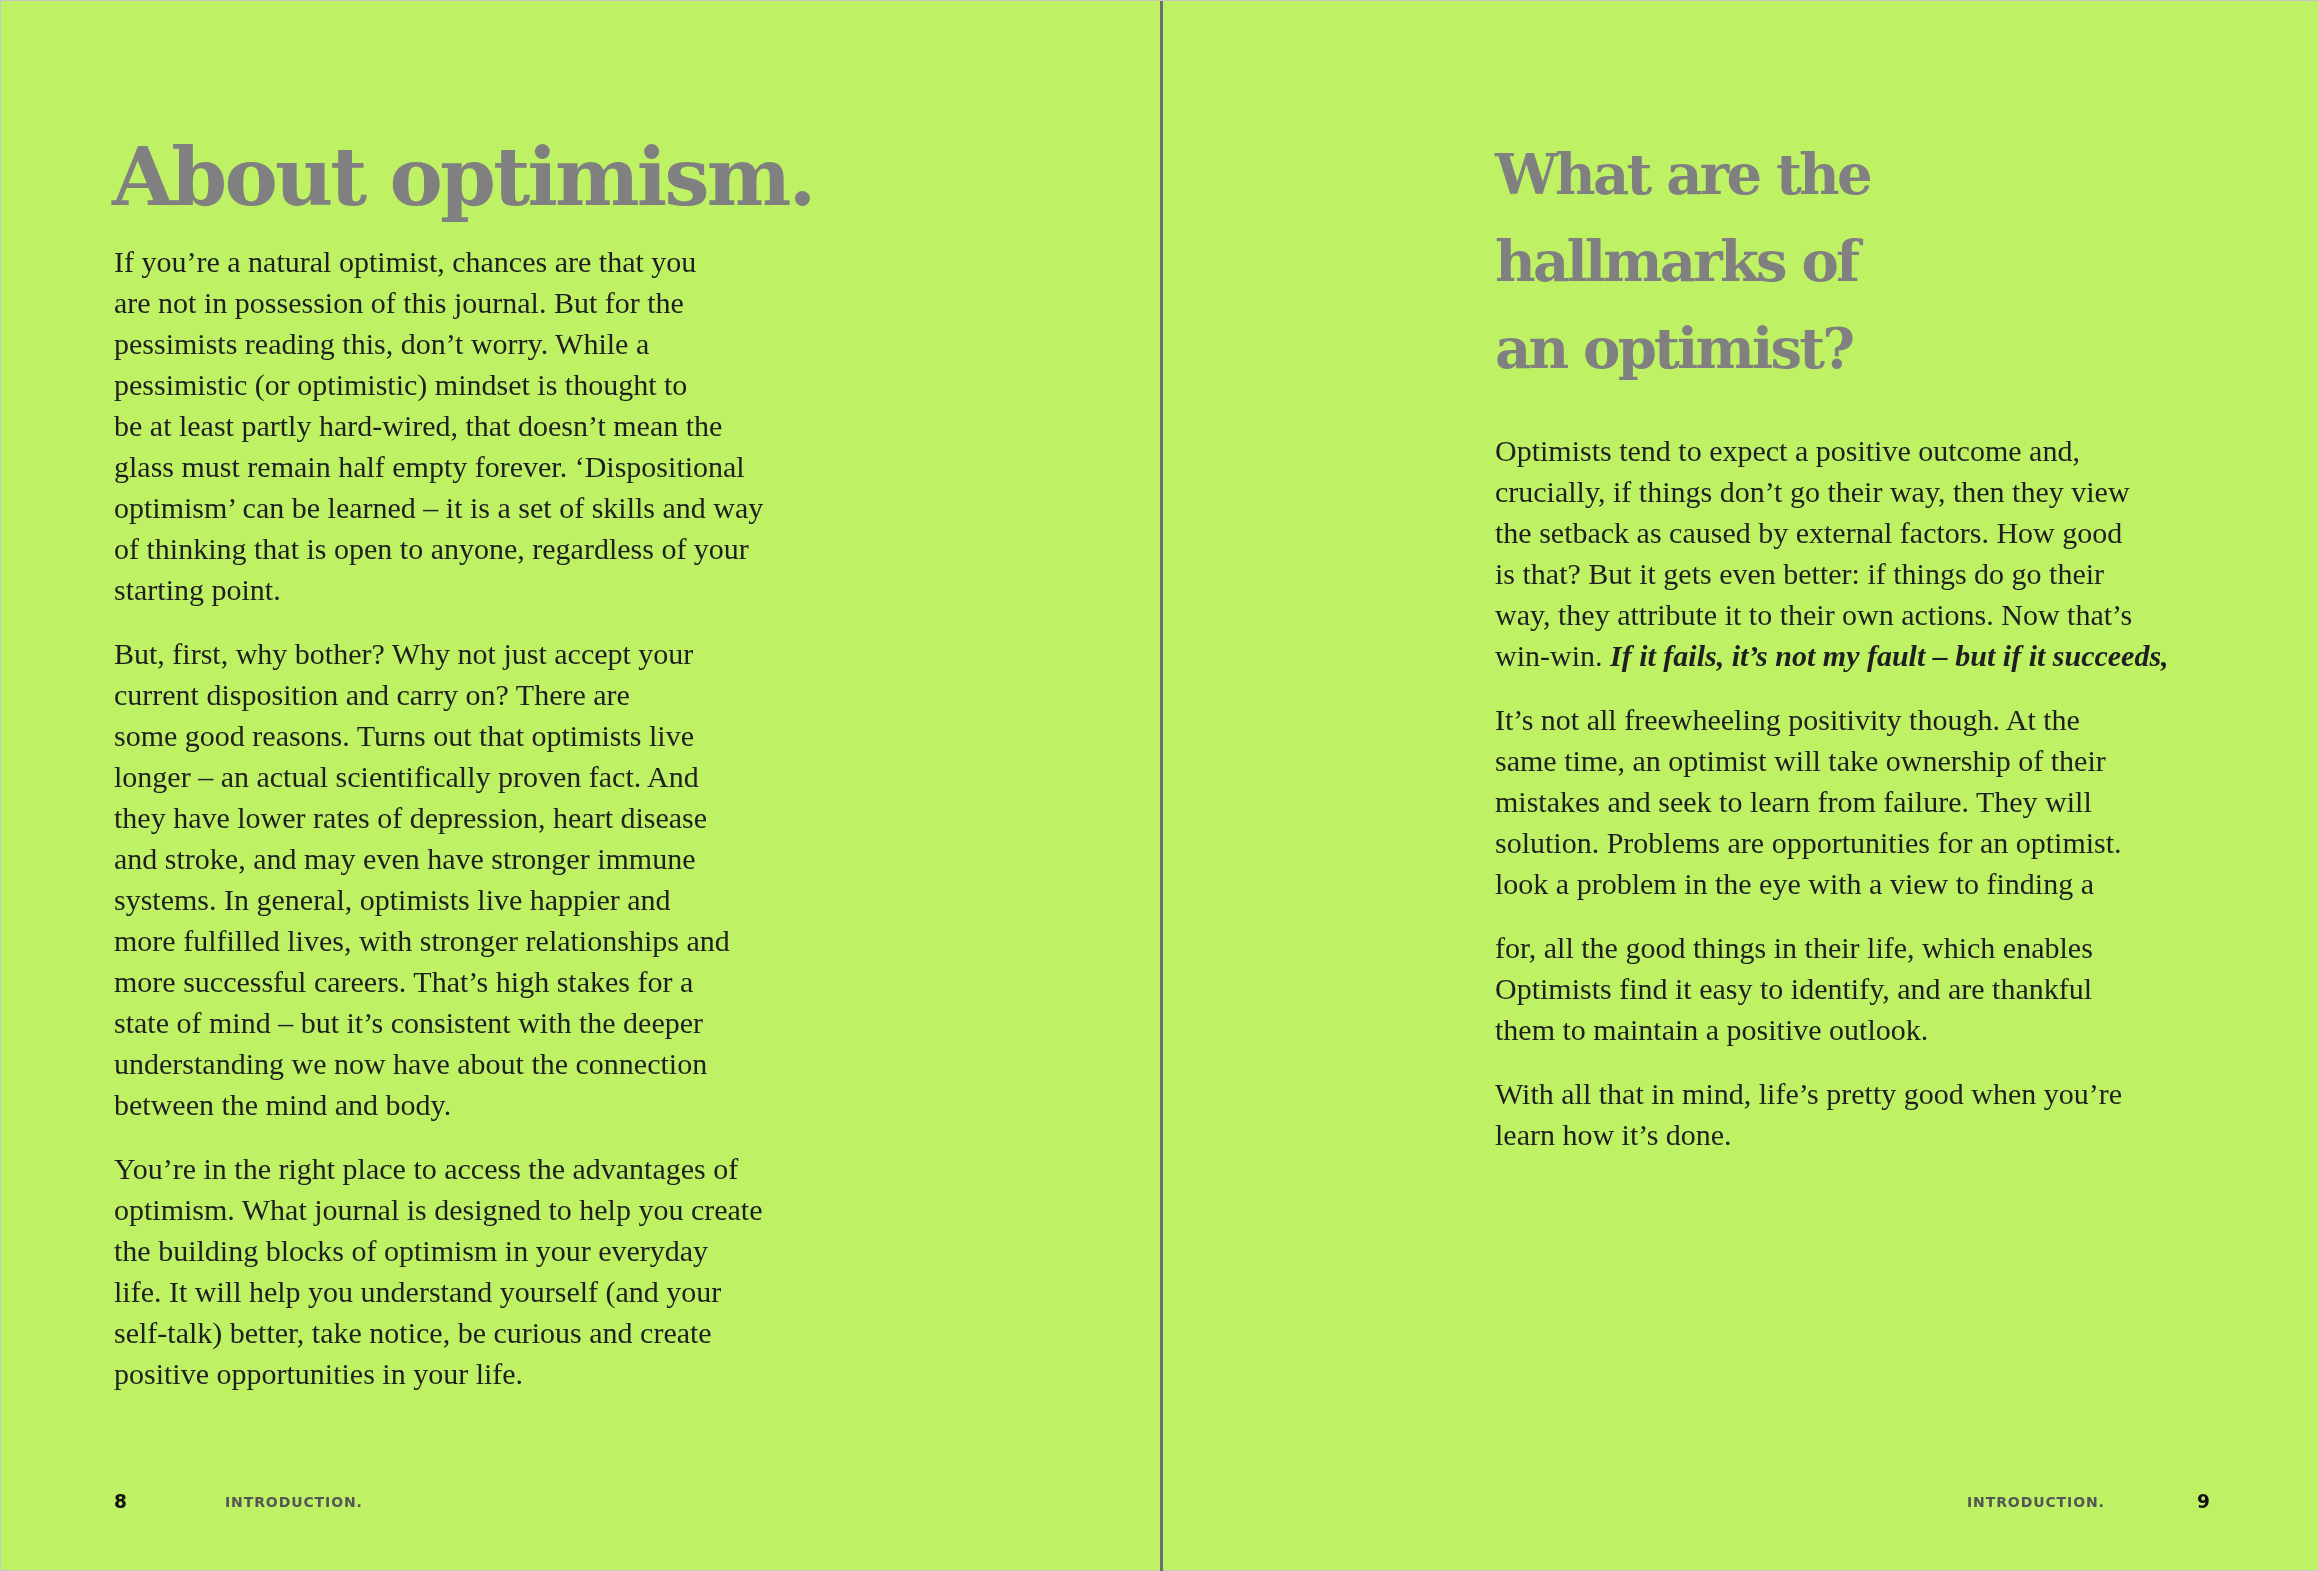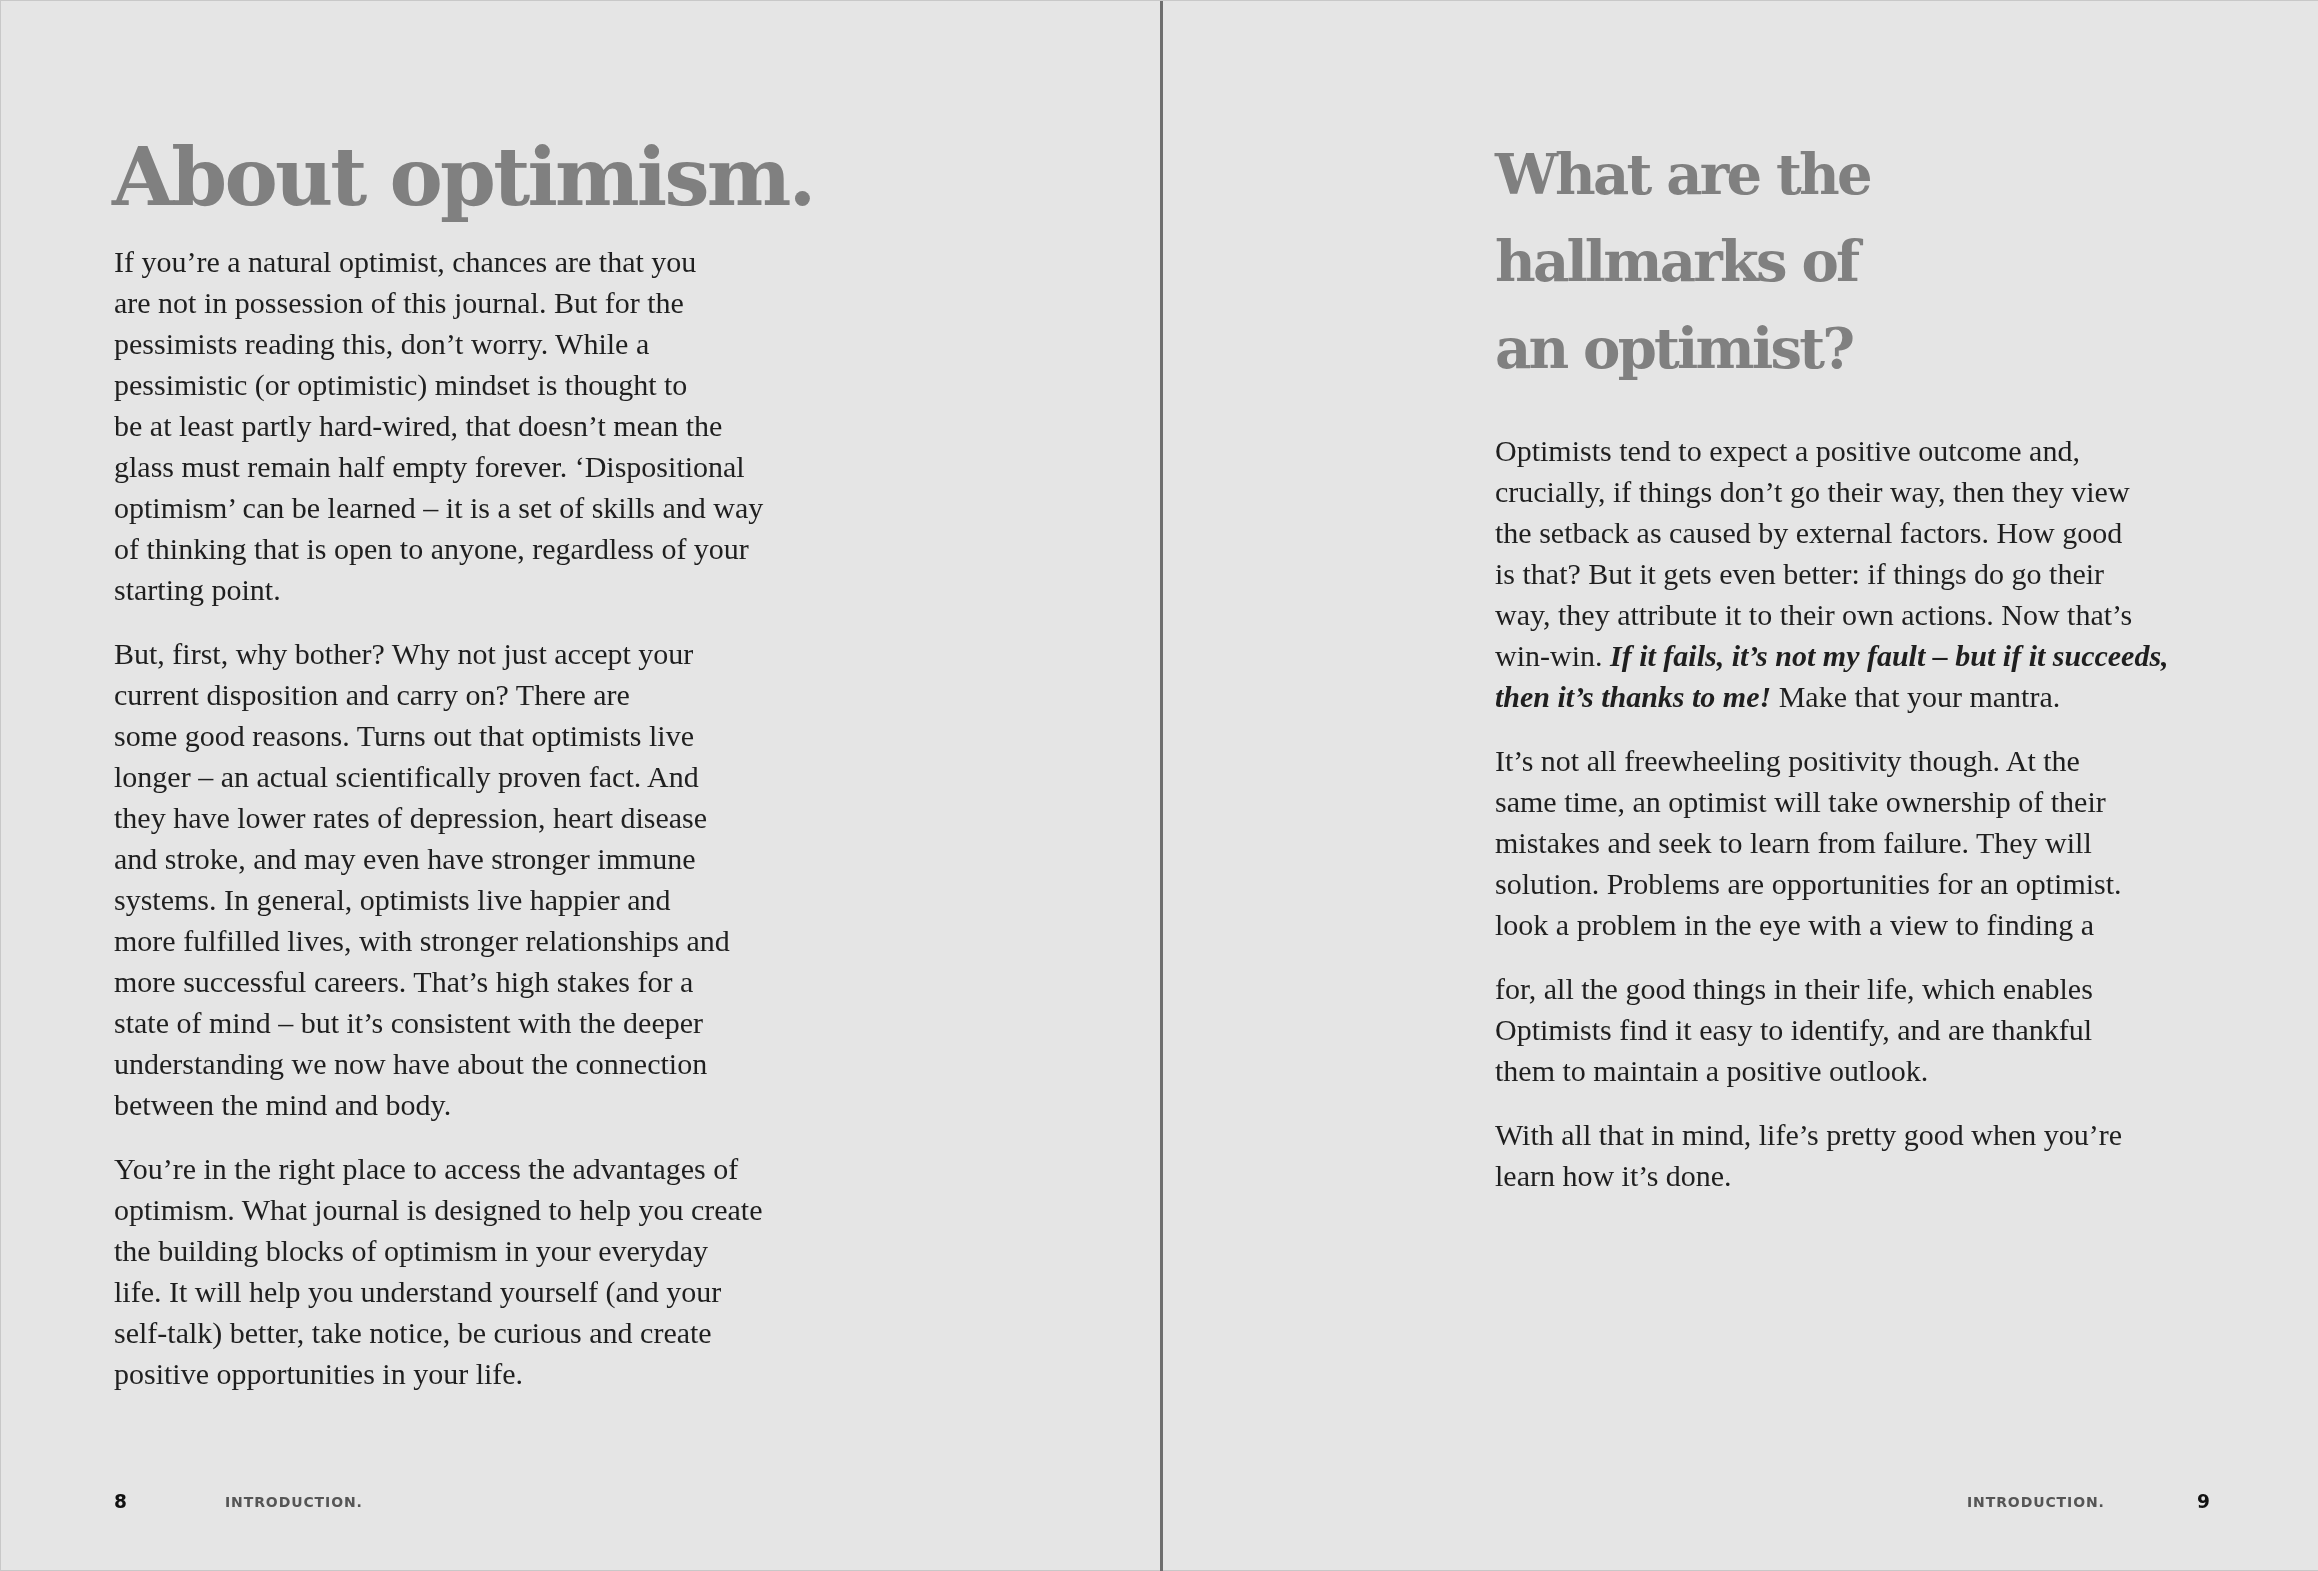--- a/index.html
+++ b/index.html
@@ -1,19 +1,19 @@
 <!DOCTYPE html>
 <html style="font-size:15px"><head>
 <meta charset="utf-8">
 <style>
   html, body { margin: 0; padding: 0; background: #ffffff; }
   body { width: 2319px; height: 1571px; position: relative; overflow: hidden; }
   .spread {
     position: absolute; left: 0; top: 0; width: 2319px; height: 1571px;
-    box-sizing: border-box; border: 1.9px solid #c8c8c8; background: #e5e5e5;
+    box-sizing: border-box; border: 1.9px solid #c8c8c8; background: #bef264;
   }
   .gutter {
     position: absolute; left: 1159px; top: 0; width: 2.8px; height: 1571px; background: #6e6e6e;
   }
   .page { position: absolute; top: 0; height: 1571px; }
   .page-left { left: 0; width: 1159px; }
   .page-right { left: 1161px; width: 1158px; }
 
   .title {
     position: absolute; margin: 0;
@@ -110,21 +110,20 @@
     </h1>
 
     <div class="body body-right">
       <p class="para">
         <span class="line">Optimists tend to expect a positive outcome and,</span>
         <span class="line">crucially, if things don’t go their way, then they view</span>
         <span class="line">the setback as caused by external factors. How good</span>
         <span class="line">is that? But it gets even better: if things do go their</span>
         <span class="line">way, they attribute it to their own actions. Now that’s</span>
         <span class="line"><span>win-win. </span><span class="em">If it fails, it’s not my fault – but if it succeeds,</span></span>
-        <span class="line"><span class="em">then it’s thanks to me!</span><span> Make that your mantra.</span></span>
       </p>
       <p class="para">
         <span class="line">It’s not all freewheeling positivity though. At the</span>
         <span class="line">same time, an optimist will take ownership of their</span>
         <span class="line">mistakes and seek to learn from failure. They will</span>
         <span class="line">solution. Problems are opportunities for an optimist.</span>
         <span class="line">look a problem in the eye with a view to finding a</span>
       </p>
       <p class="para">
         <span class="line">for, all the good things in their life, which enables</span>

